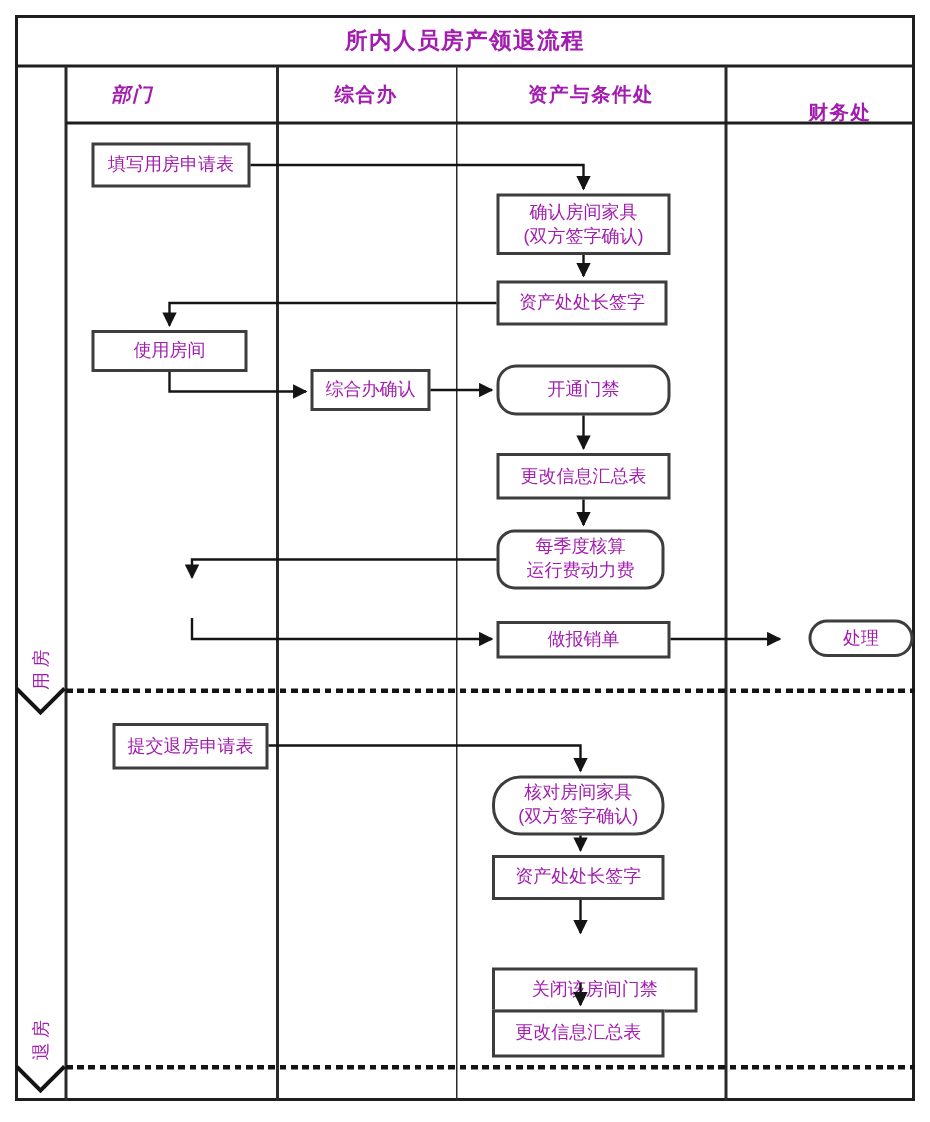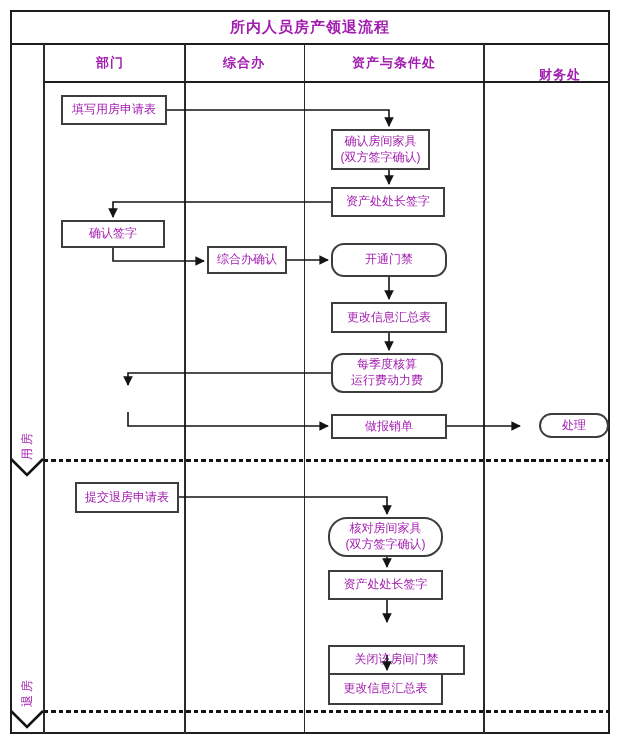--- a/index.html
+++ b/index.html
@@ -44,41 +44,41 @@
   <div class="abs frame" style="left:10px;top:10px;width:600px;height:724px;"></div>
   <div class="abs hline" style="left:10px;top:43px;width:600px;height:2px;"></div>
   <div class="abs vline" style="left:43px;top:44px;width:1.5px;height:690px;"></div>
   <div class="abs vline" style="left:184px;top:44px;width:1.5px;height:690px;"></div>
   <div class="abs vline" style="left:303.5px;top:44px;width:1.5px;height:690px;"></div>
   <div class="abs vline" style="left:483px;top:44px;width:1.5px;height:690px;"></div>
   <div class="abs hline" style="left:44px;top:81px;width:566px;height:1.5px;"></div>
 
   <div class="abs title" style="left:10px;top:12px;width:600px;height:31px;">所内人员房产领退流程</div>
 
-  <div class="abs colhead" style="left:54px;top:44px;width:112px;height:37px;">部门</div>
+  <div class="abs colhead" style="left:32px;top:44px;width:112px;height:37px;font-style:italic;">部门</div>
   <div class="abs colhead" style="left:185px;top:44px;width:118px;height:37px;">综合办</div>
   <div class="abs colhead" style="left:305px;top:44px;width:178px;height:37px;">资产与条件处</div>
   <div class="abs colhead" style="left:484px;top:56px;width:152px;height:37px;font-family:Liberation Mono, monospace;">财务处</div>
 
   <div class="abs dotted" style="left:44px;top:459px;width:566px;"></div>
   <div class="abs dotted" style="left:44px;top:710px;width:566px;"></div>
 
   <div class="abs lane-label" style="left:-1px;top:437px;width:56px;height:16px;">用房</div>
   <div class="abs lane-label" style="left:-1px;top:684px;width:56px;height:16px;">退房</div>
 
   <div class="abs node" style="left:61px;top:95px;width:106px;height:30px;">填写用房申请表</div>
 
-  <div class="abs node" style="left:331px;top:129px;width:99px;height:41px;">
+  <div class="abs node" style="left:331px;top:129px;width:116px;height:41px;">
     <span>确认房间家具</span>
     <span>(双方签字确认)</span>
   </div>
 
   <div class="abs node" style="left:331px;top:187px;width:114px;height:30px;">资产处处长签字</div>
 
-  <div class="abs node" style="left:61px;top:220px;width:104px;height:28px;">确认签字</div>
+  <div class="abs node" style="left:61px;top:220px;width:104px;height:28px;">使用房间</div>
 
   <div class="abs node" style="left:207px;top:246px;width:80px;height:28px;">综合办确认</div>
 
   <div class="abs node" style="left:331px;top:243px;width:116px;height:34px;border-radius:13px;">开通门禁</div>
 
   <div class="abs node" style="left:331px;top:302px;width:116px;height:31px;">更改信息汇总表</div>
 
   <div class="abs node" style="left:331px;top:353px;width:112px;height:40px;border-radius:12px;">
     <span>每季度核算</span>
     <span>运行费动力费</span>

